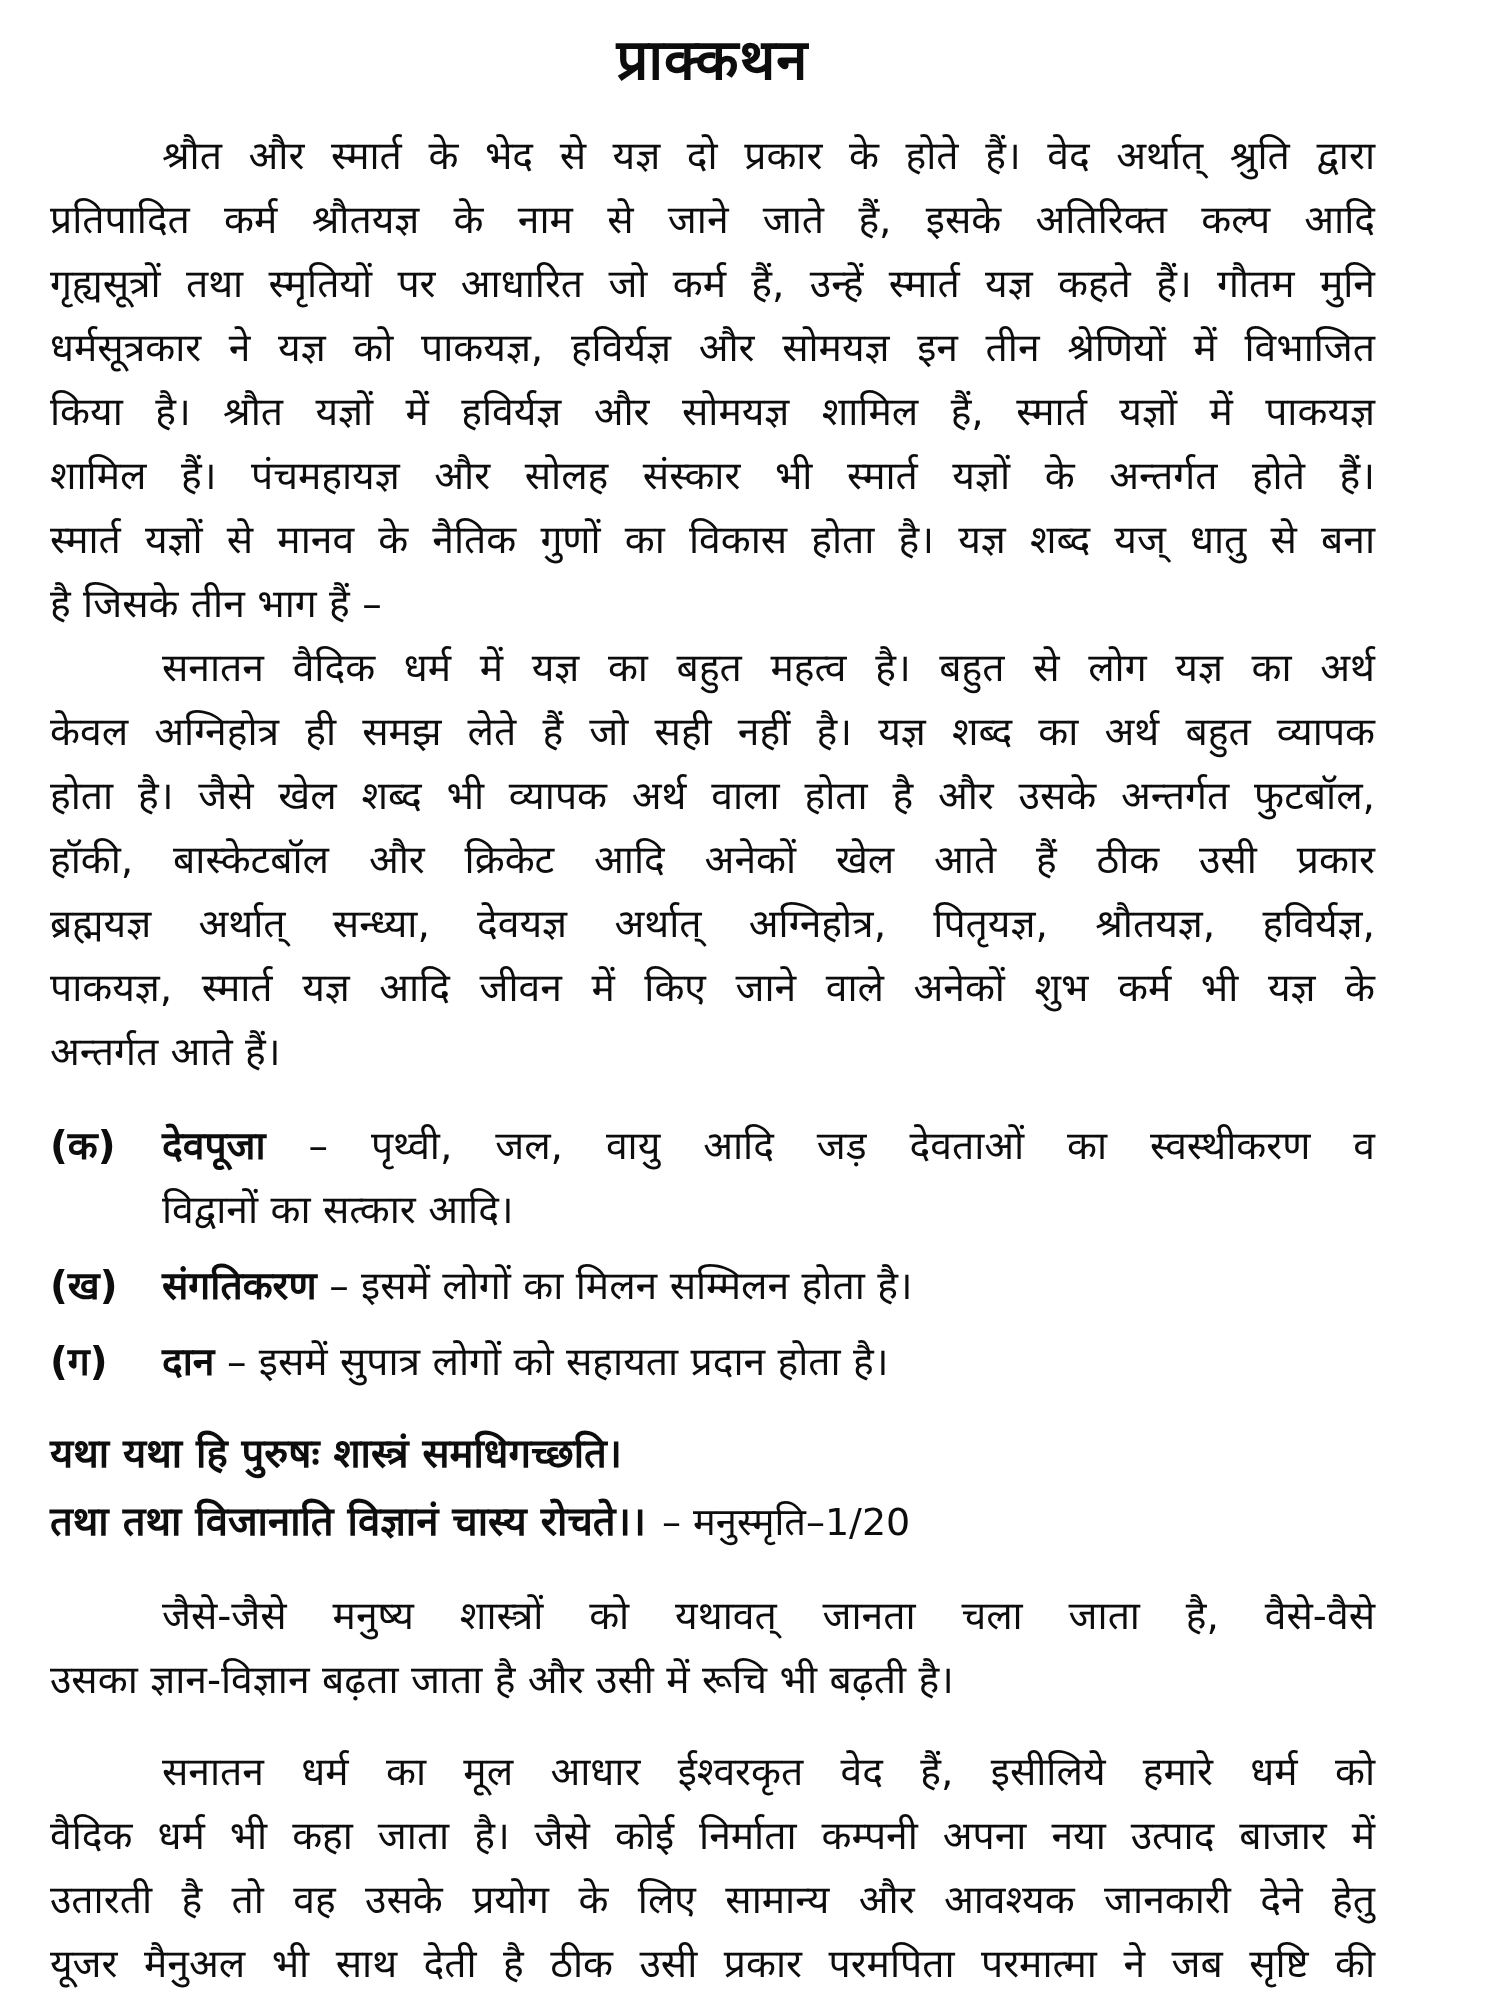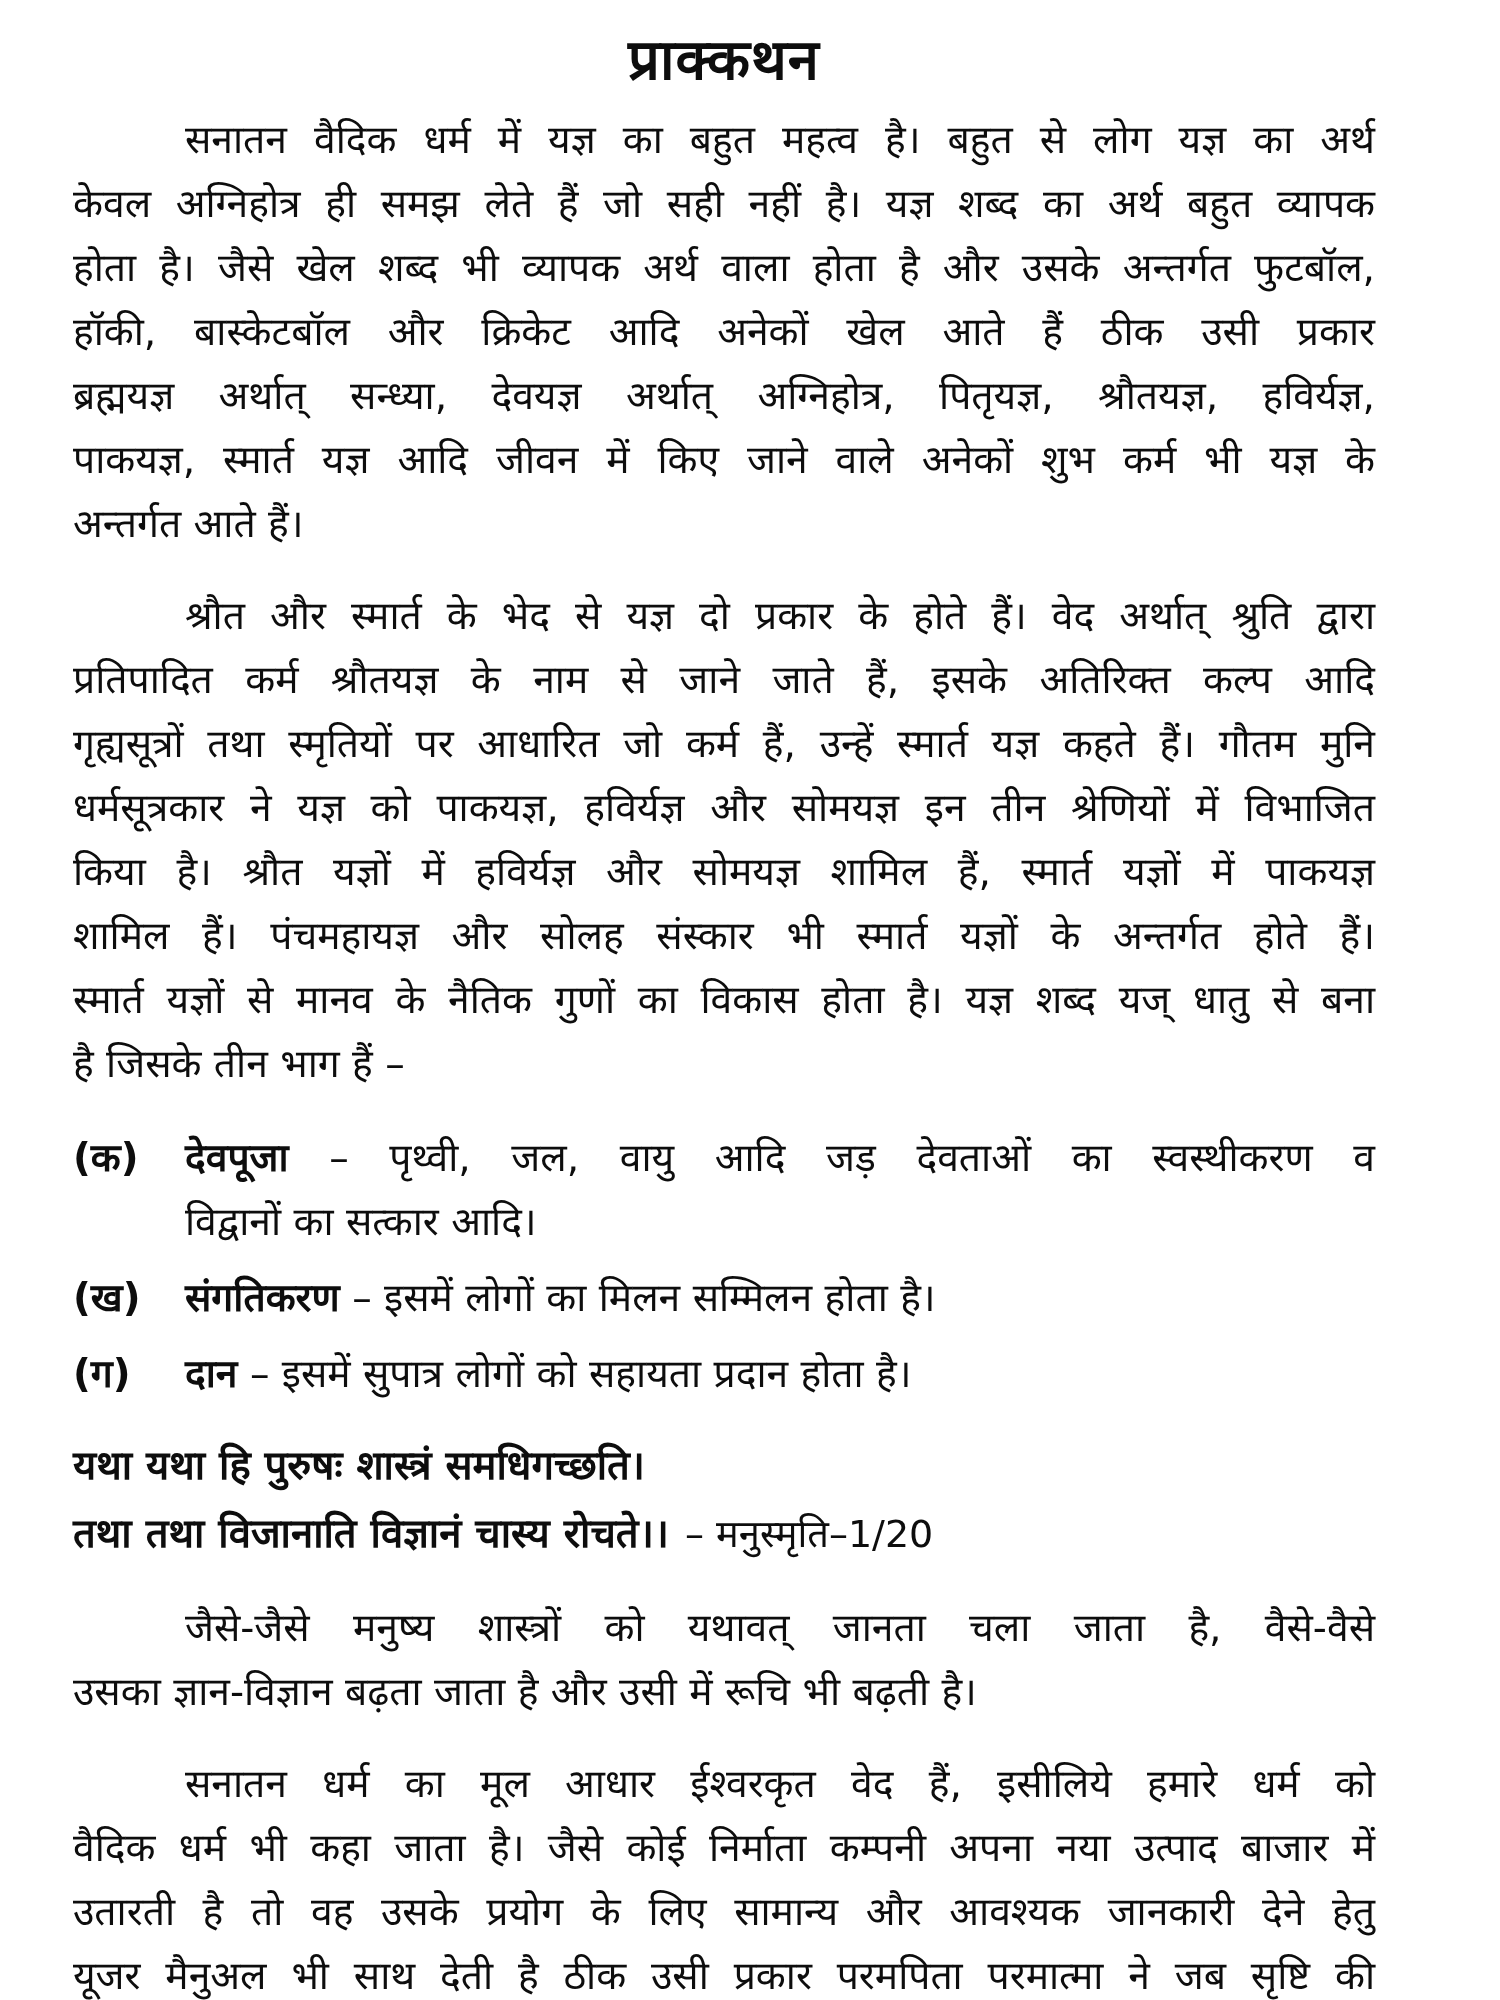--- a/index.html
+++ b/index.html
@@ -11,21 +11,21 @@
     width: 1500px;
     height: 2000px;
     overflow: hidden;
     font-family: "DejaVu Sans", sans-serif;
     color: #0d0d0d;
   }
   .page {
     box-sizing: border-box;
     width: 1500px;
     height: 2000px;
-    padding: 24px 125px 0 73px; 
+    padding: 24px 125px 0 50px; 
     background: #ffffff;
   }
   .title {
     margin: 0 0 12px 0;
     text-align: center;
     font-size: 56px;
     line-height: 72px;
     font-weight: 700;
     letter-spacing: 1px;
   }
@@ -76,39 +76,39 @@
     margin-left: 16px;
   }
 </style>
 </head>
 <body>
 
 <div class="page">
 
   <h1 class="title">प्राक्कथन</h1>
 
-  <div class="para">
-    <div class="line indent j">सनातन वैदिक धर्म में यज्ञ का बहुत महत्व है। बहुत से लोग यज्ञ का अर्थ</div>
-    <div class="line j">केवल अग्निहोत्र ही समझ लेते हैं जो सही नहीं है। यज्ञ शब्द का अर्थ बहुत व्यापक</div>
-    <div class="line j">होता है। जैसे खेल शब्द भी व्यापक अर्थ वाला होता है और उसके अन्तर्गत फुटबॉल,</div>
-    <div class="line j">हॉकी, बास्केटबॉल और क्रिकेट आदि अनेकों खेल आते हैं ठीक उसी प्रकार</div>
-    <div class="line j">ब्रह्मयज्ञ अर्थात् सन्ध्या, देवयज्ञ अर्थात् अग्निहोत्र, पितृयज्ञ, श्रौतयज्ञ, हविर्यज्ञ,</div>
-    <div class="line j">पाकयज्ञ, स्मार्त यज्ञ आदि जीवन में किए जाने वाले अनेकों शुभ कर्म भी यज्ञ के</div>
-    <div class="line">अन्तर्गत आते हैं।</div>
-  </div>
-
   <div class="para gap-para">
     <div class="line indent j">श्रौत और स्मार्त के भेद से यज्ञ दो प्रकार के होते हैं। वेद अर्थात् श्रुति द्वारा</div>
     <div class="line j">प्रतिपादित कर्म श्रौतयज्ञ के नाम से जाने जाते हैं, इसके अतिरिक्त कल्प आदि</div>
     <div class="line j">गृह्यसूत्रों तथा स्मृतियों पर आधारित जो कर्म हैं, उन्हें स्मार्त यज्ञ कहते हैं। गौतम मुनि</div>
     <div class="line j">धर्मसूत्रकार ने यज्ञ को पाकयज्ञ, हविर्यज्ञ और सोमयज्ञ इन तीन श्रेणियों में विभाजित</div>
     <div class="line j">किया है। श्रौत यज्ञों में हविर्यज्ञ और सोमयज्ञ शामिल हैं, स्मार्त यज्ञों में पाकयज्ञ</div>
     <div class="line j">शामिल हैं। पंचमहायज्ञ और सोलह संस्कार भी स्मार्त यज्ञों के अन्तर्गत होते हैं।</div>
     <div class="line j">स्मार्त यज्ञों से मानव के नैतिक गुणों का विकास होता है। यज्ञ शब्द यज् धातु से बना</div>
     <div class="line">है जिसके तीन भाग हैं –</div>
+  </div>
+
+  <div class="para">
+    <div class="line indent j">सनातन वैदिक धर्म में यज्ञ का बहुत महत्व है। बहुत से लोग यज्ञ का अर्थ</div>
+    <div class="line j">केवल अग्निहोत्र ही समझ लेते हैं जो सही नहीं है। यज्ञ शब्द का अर्थ बहुत व्यापक</div>
+    <div class="line j">होता है। जैसे खेल शब्द भी व्यापक अर्थ वाला होता है और उसके अन्तर्गत फुटबॉल,</div>
+    <div class="line j">हॉकी, बास्केटबॉल और क्रिकेट आदि अनेकों खेल आते हैं ठीक उसी प्रकार</div>
+    <div class="line j">ब्रह्मयज्ञ अर्थात् सन्ध्या, देवयज्ञ अर्थात् अग्निहोत्र, पितृयज्ञ, श्रौतयज्ञ, हविर्यज्ञ,</div>
+    <div class="line j">पाकयज्ञ, स्मार्त यज्ञ आदि जीवन में किए जाने वाले अनेकों शुभ कर्म भी यज्ञ के</div>
+    <div class="line">अन्तर्गत आते हैं।</div>
   </div>
 
   <div class="gap-list">
 
     <div class="list-item">
       <span class="li-marker">(क)</span>
       <div class="li-body">
         <div class="line j"><span class="b">देवपूजा</span> <span>– पृथ्वी, जल, वायु आदि जड़ देवताओं का स्वस्थीकरण व</span></div>
         <div class="line">विद्वानों का सत्कार आदि।</div>
       </div>

